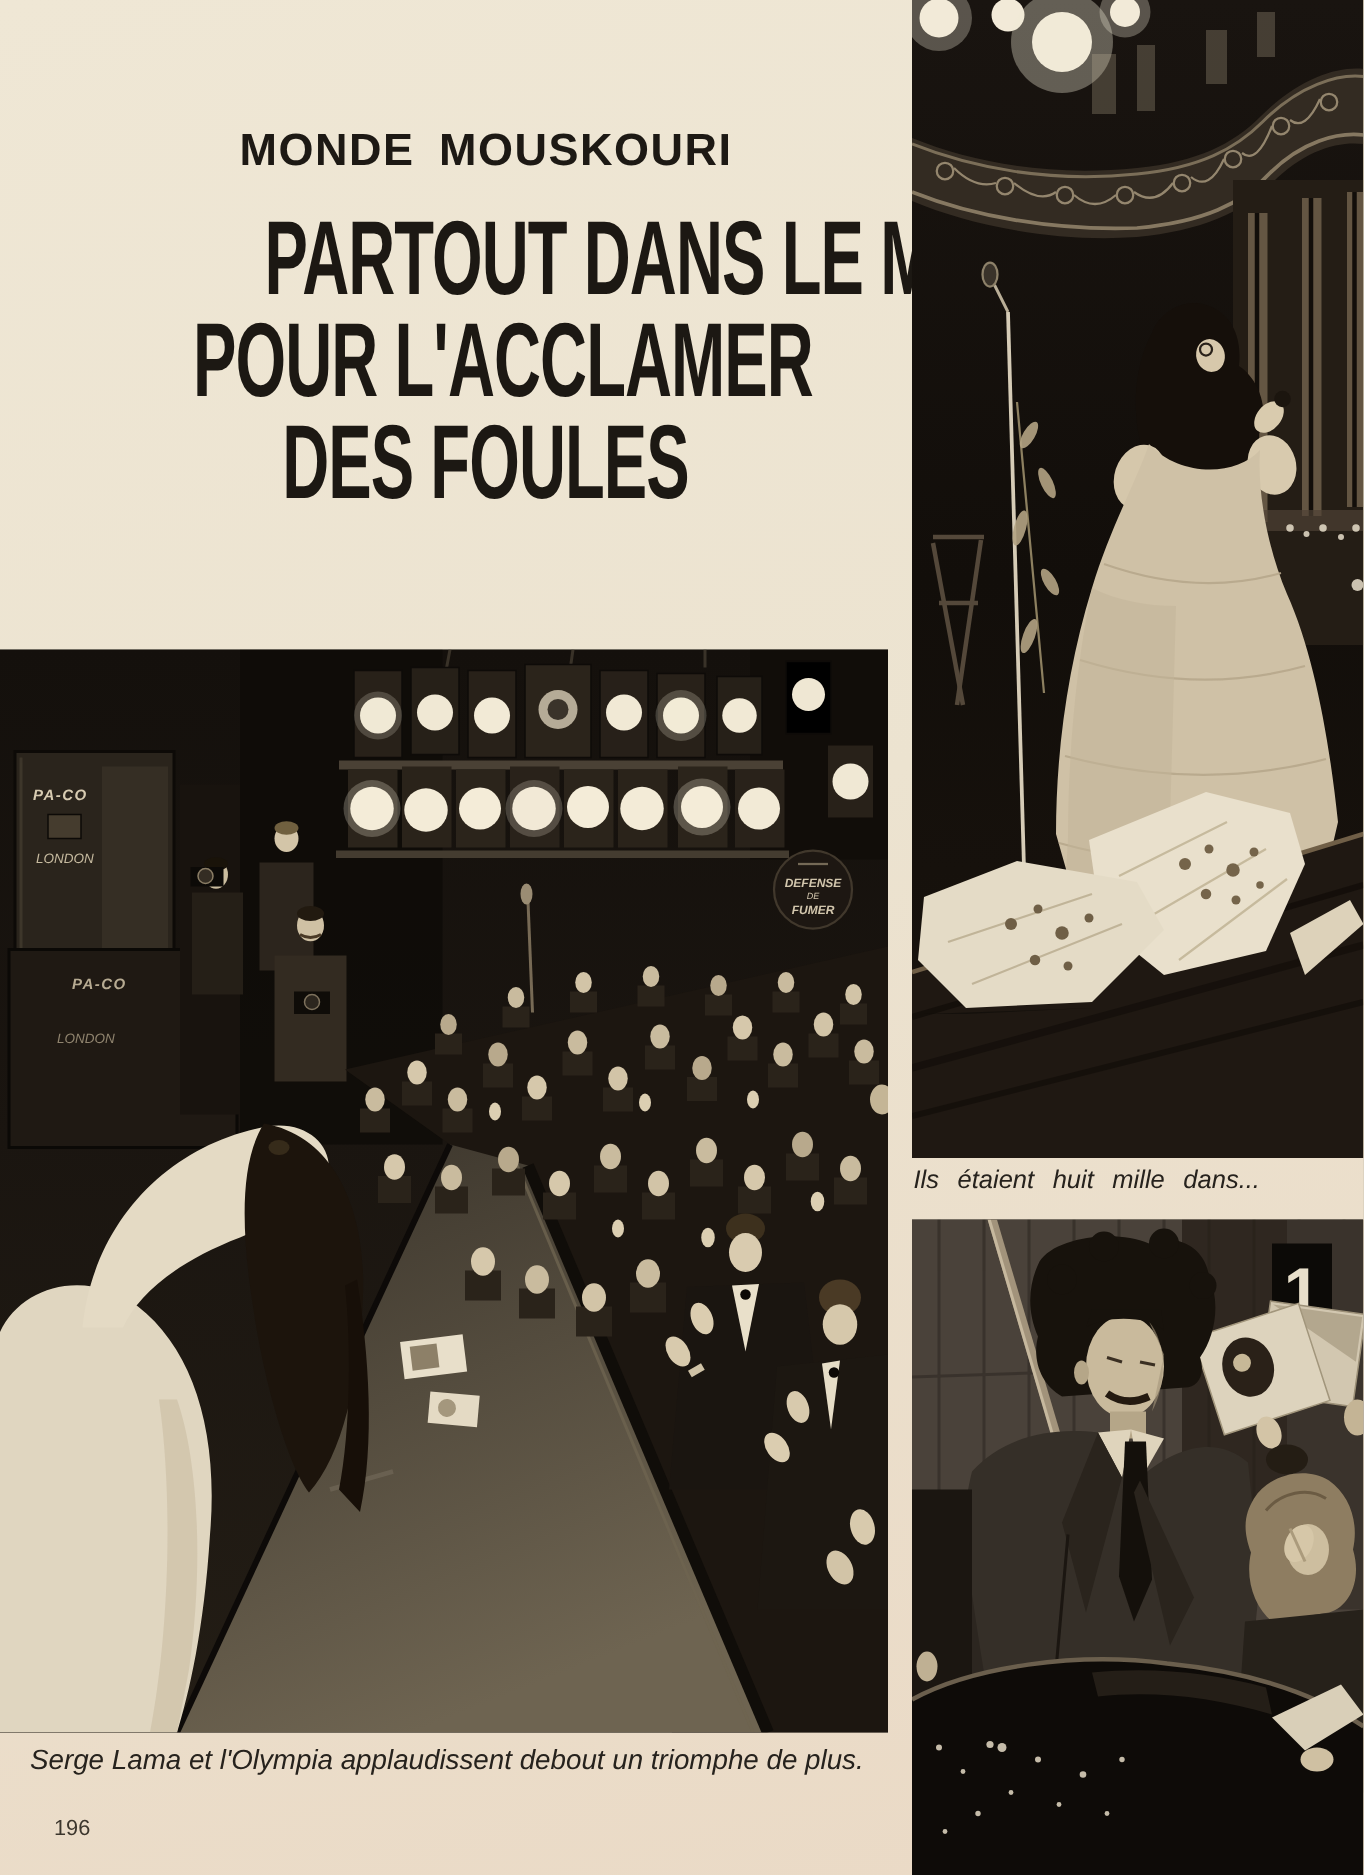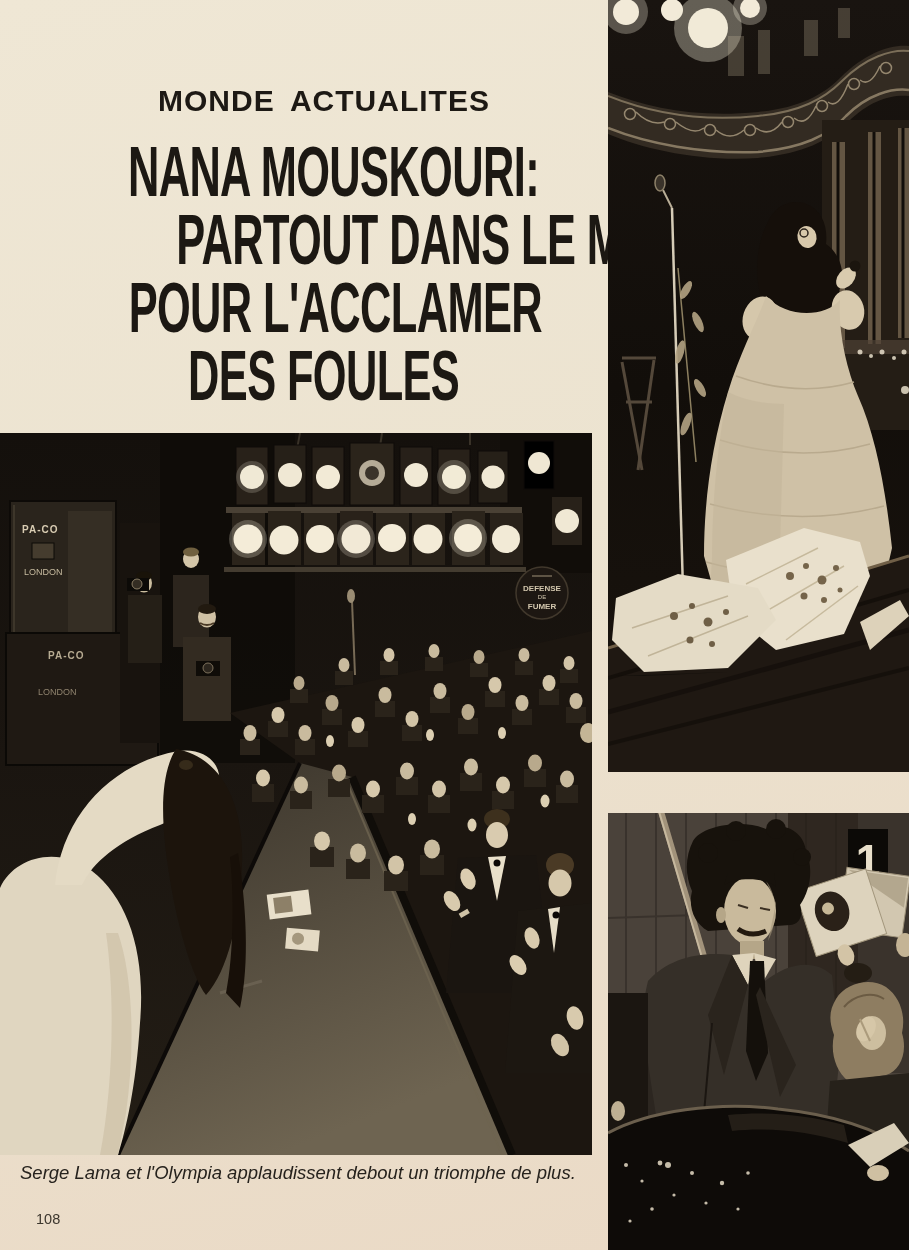--- a/index.html
+++ b/index.html
@@ -14,37 +14,36 @@
   }
   .headline{position:absolute;left:2px;top:138px;width:644px;margin:0;}
   .headline .hline{
     display:block;text-align:center;height:68px;line-height:68px;
     font-size:70px;font-weight:700;letter-spacing:-1px;color:#1c1813;white-space:nowrap;
   }
   .headline .hline>span{display:inline-block;transform:scaleX(0.62);transform-origin:50% 50%;}
   .ph{position:absolute;overflow:hidden;background:#17120d;}
   .ph svg{display:block;width:100%;height:100%;}
   .ph text{font-family:"Liberation Sans",sans-serif;}
-  .ph-main{left:0;top:433px;width:592px;height:722px;}
+  .ph-main{left:0;top:433px;width:592px;height:722px;font-style:italic;}
   .ph-topright{left:608px;top:0;width:301px;height:772px;}
   .ph-bottomright{left:608px;top:813px;width:301px;height:437px;}
   .caption{font-style:italic;color:#26221d;}
   .caption-right{position:absolute;left:609px;top:777px;width:300px;font-size:17px;word-spacing:0.45em;white-space:nowrap;}
   .caption-main{position:absolute;left:20px;top:1162px;width:580px;font-size:18.5px;}
   .page-number{position:absolute;left:36px;top:1211px;font-size:14.5px;color:#3c362d;}
 </style>
 </head>
 <body>
 
 <div class="page">
 
-  <div class="kicker">MONDE ACTUALITES</div>
+  <div class="kicker">MONDE MOUSKOURI</div>
 
   <h1 class="headline">
-    <span class="hline"><span>NANA MOUSKOURI:</span></span>
     <span class="hline"><span>PARTOUT DANS LE MONDE</span></span>
     <span class="hline"><span>POUR L'ACCLAMER</span></span>
     <span class="hline"><span>DES FOULES</span></span>
   </h1>
 
   <figure class="ph ph-main" style="margin:0;">
     <svg viewBox="0 0 592 722" preserveAspectRatio="none">
       <defs>
         <linearGradient id="gMainBg" x1="0" y1="0" x2="0" y2="1">
           <stop offset="0" stop-color="#14100c"></stop>
@@ -429,20 +428,21 @@
             <circle cx="118" cy="612" r="3"></circle>
           <circle cx="82" cy="640" r="3.5"></circle>
             <circle cx="104" cy="644" r="3"></circle>
         </g>
         <polygon points="252,622 292,600 301,616 262,650" fill="#ddd2ba"></polygon>
         <path d="M8,676 L120,672 L36,676 Z" fill="#0e0b08" opacity="0.6"></path>
       </g>
     </svg>
   </figure>
 
+  <figcaption class="caption caption-right">Ils étaient huit mille dans...</figcaption>
 
   <figure class="ph ph-bottomright" style="margin:0;">
     <svg viewBox="0 0 301 437" preserveAspectRatio="none">
       <rect x="0" y="0" width="301" height="437" fill="#4a423a"></rect>
       <g stroke="#37302a" stroke-width="2" opacity="0.85">
         <line x1="18" y1="0" x2="18" y2="200"></line>
           <line x1="48" y1="0" x2="48" y2="180"></line>
           <line x1="78" y1="0" x2="78" y2="160"></line>
         <line x1="108" y1="0" x2="108" y2="150"></line>
           <line x1="138" y1="0" x2="138" y2="120"></line>
@@ -534,15 +534,15 @@
             <circle cx="140" cy="360" r="1.8"></circle>
         </g>
         <polygon points="240,332 286,310 301,330 262,354" fill="#d9cfb8"></polygon>
         <ellipse cx="270" cy="360" rx="11" ry="8" fill="#cfc0a2"></ellipse>
       </g>
     </svg>
   </figure>
 
   <figcaption class="caption caption-main">Serge Lama et l'Olympia applaudissent debout un triomphe de plus.</figcaption>
 
-  <div class="page-number">108</div>
+  <div class="page-number">196</div>
 
 </div>
 
 </body></html>

